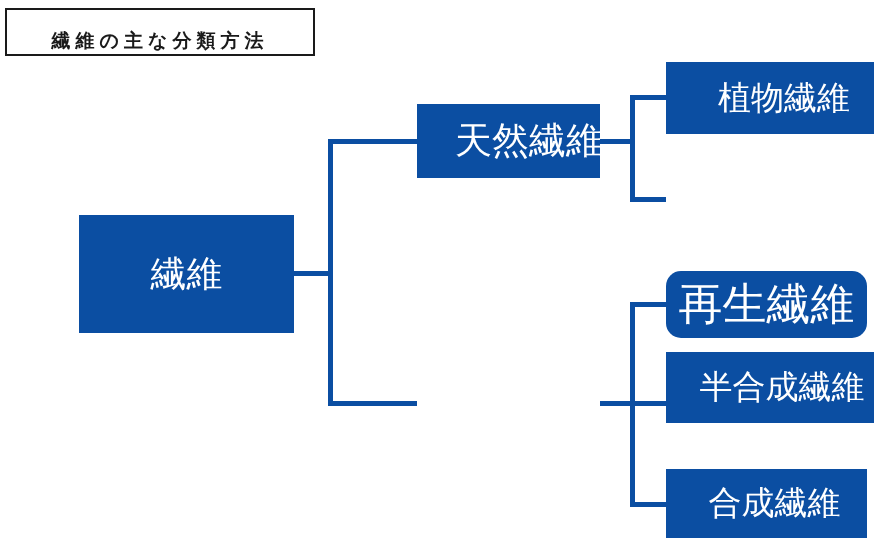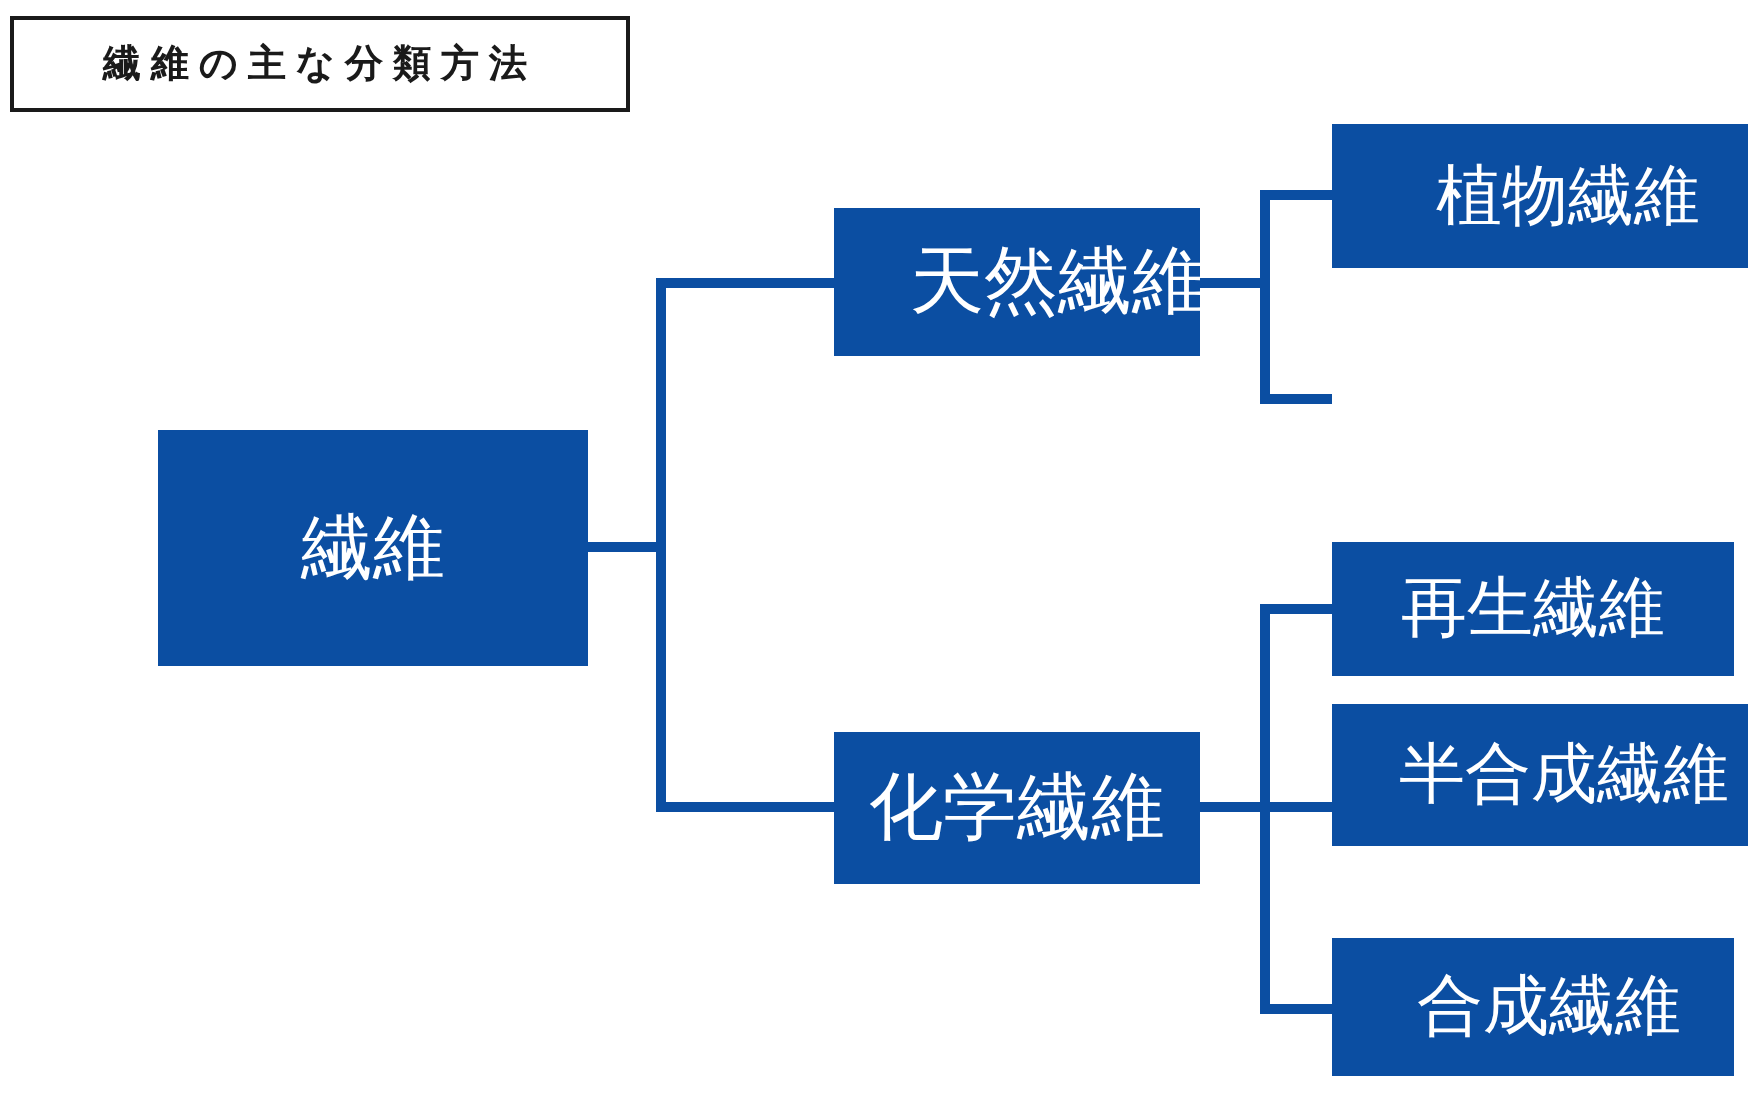--- a/index.html
+++ b/index.html
@@ -12,21 +12,21 @@
     width:874px;height:550px;
     background:#ffffff;
     overflow:hidden;
     font-family:"Liberation Sans", sans-serif;
   }
   
   .title-box{
     position:absolute;left:5px;top:8px;width:310px;height:48px;
     border:2px solid var(--ink);
     background:#ffffff;
-    display:flex;align-items:center;justify-content:center;
+    display:flex;align-items:flex-end;justify-content:center;
     box-sizing:border-box;
   }
   .title-box span{
     font-weight:bold;font-size:19px;color:var(--ink);
     letter-spacing:5px;white-space:nowrap;
   }
   
   .node{
     position:absolute;
     background:var(--blue);
@@ -34,21 +34,21 @@
     display:flex;align-items:center;justify-content:center;
     font-family:"DejaVu Serif","Liberation Serif",serif;
     white-space:nowrap;
     box-sizing:border-box;
   }
   #node-root{left:79px;top:215px;width:215px;height:118px;font-size:36px;}
   #node-natural{left:417px;top:104px;width:183px;height:74px;font-size:37px;padding-left:41px;}
   #node-chemical{left:417px;top:366px;width:183px;height:76px;font-size:37px;}
   #node-plant{left:666px;top:62px;width:236px;height:72px;font-size:33px;}
   #node-animal{left:666px;top:164px;width:201px;height:70px;font-size:33px;}
-  #node-regen{left:666px;top:271px;width:201px;height:67px;font-size:33px;}
+  #node-regen{left:666px;top:271px;width:201px;height:67px;font-size:44px;border-radius:15px;}
   #node-semisynth{left:666px;top:352px;width:232px;height:71px;font-size:33px;}
   #node-synth{left:666px;top:469px;width:201px;height:69px;font-size:33px;padding-left:16px;}
   
   .line{position:absolute;background:var(--blue);}
   #l-root-stub   {left:294px;top:271px;width:36px;height:5px;}
   #l-v1          {left:328px;top:139px;width:5px;height:267px;}
   #l-h-natural   {left:328px;top:139px;width:89px;height:5px;}
   #l-h-chemical  {left:328px;top:401px;width:89px;height:5px;}
   #l-nat-stub    {left:600px;top:139px;width:35px;height:5px;}
   #l-v2          {left:630px;top:95px;width:5px;height:107px;}
@@ -69,23 +69,20 @@
   </div>
 
   <div class="node" id="node-root">
     <span>繊維</span>
   </div>
 
   <div class="node" id="node-natural">
     <span>天然繊維</span>
   </div>
 
-  <div class="node" id="node-chemical">
-    <span>化学繊維</span>
-  </div>
 
   <div class="node" id="node-plant">
     <span>植物繊維</span>
   </div>
 
 
   <div class="node" id="node-regen">
     <span>再生繊維</span>
   </div>
 

